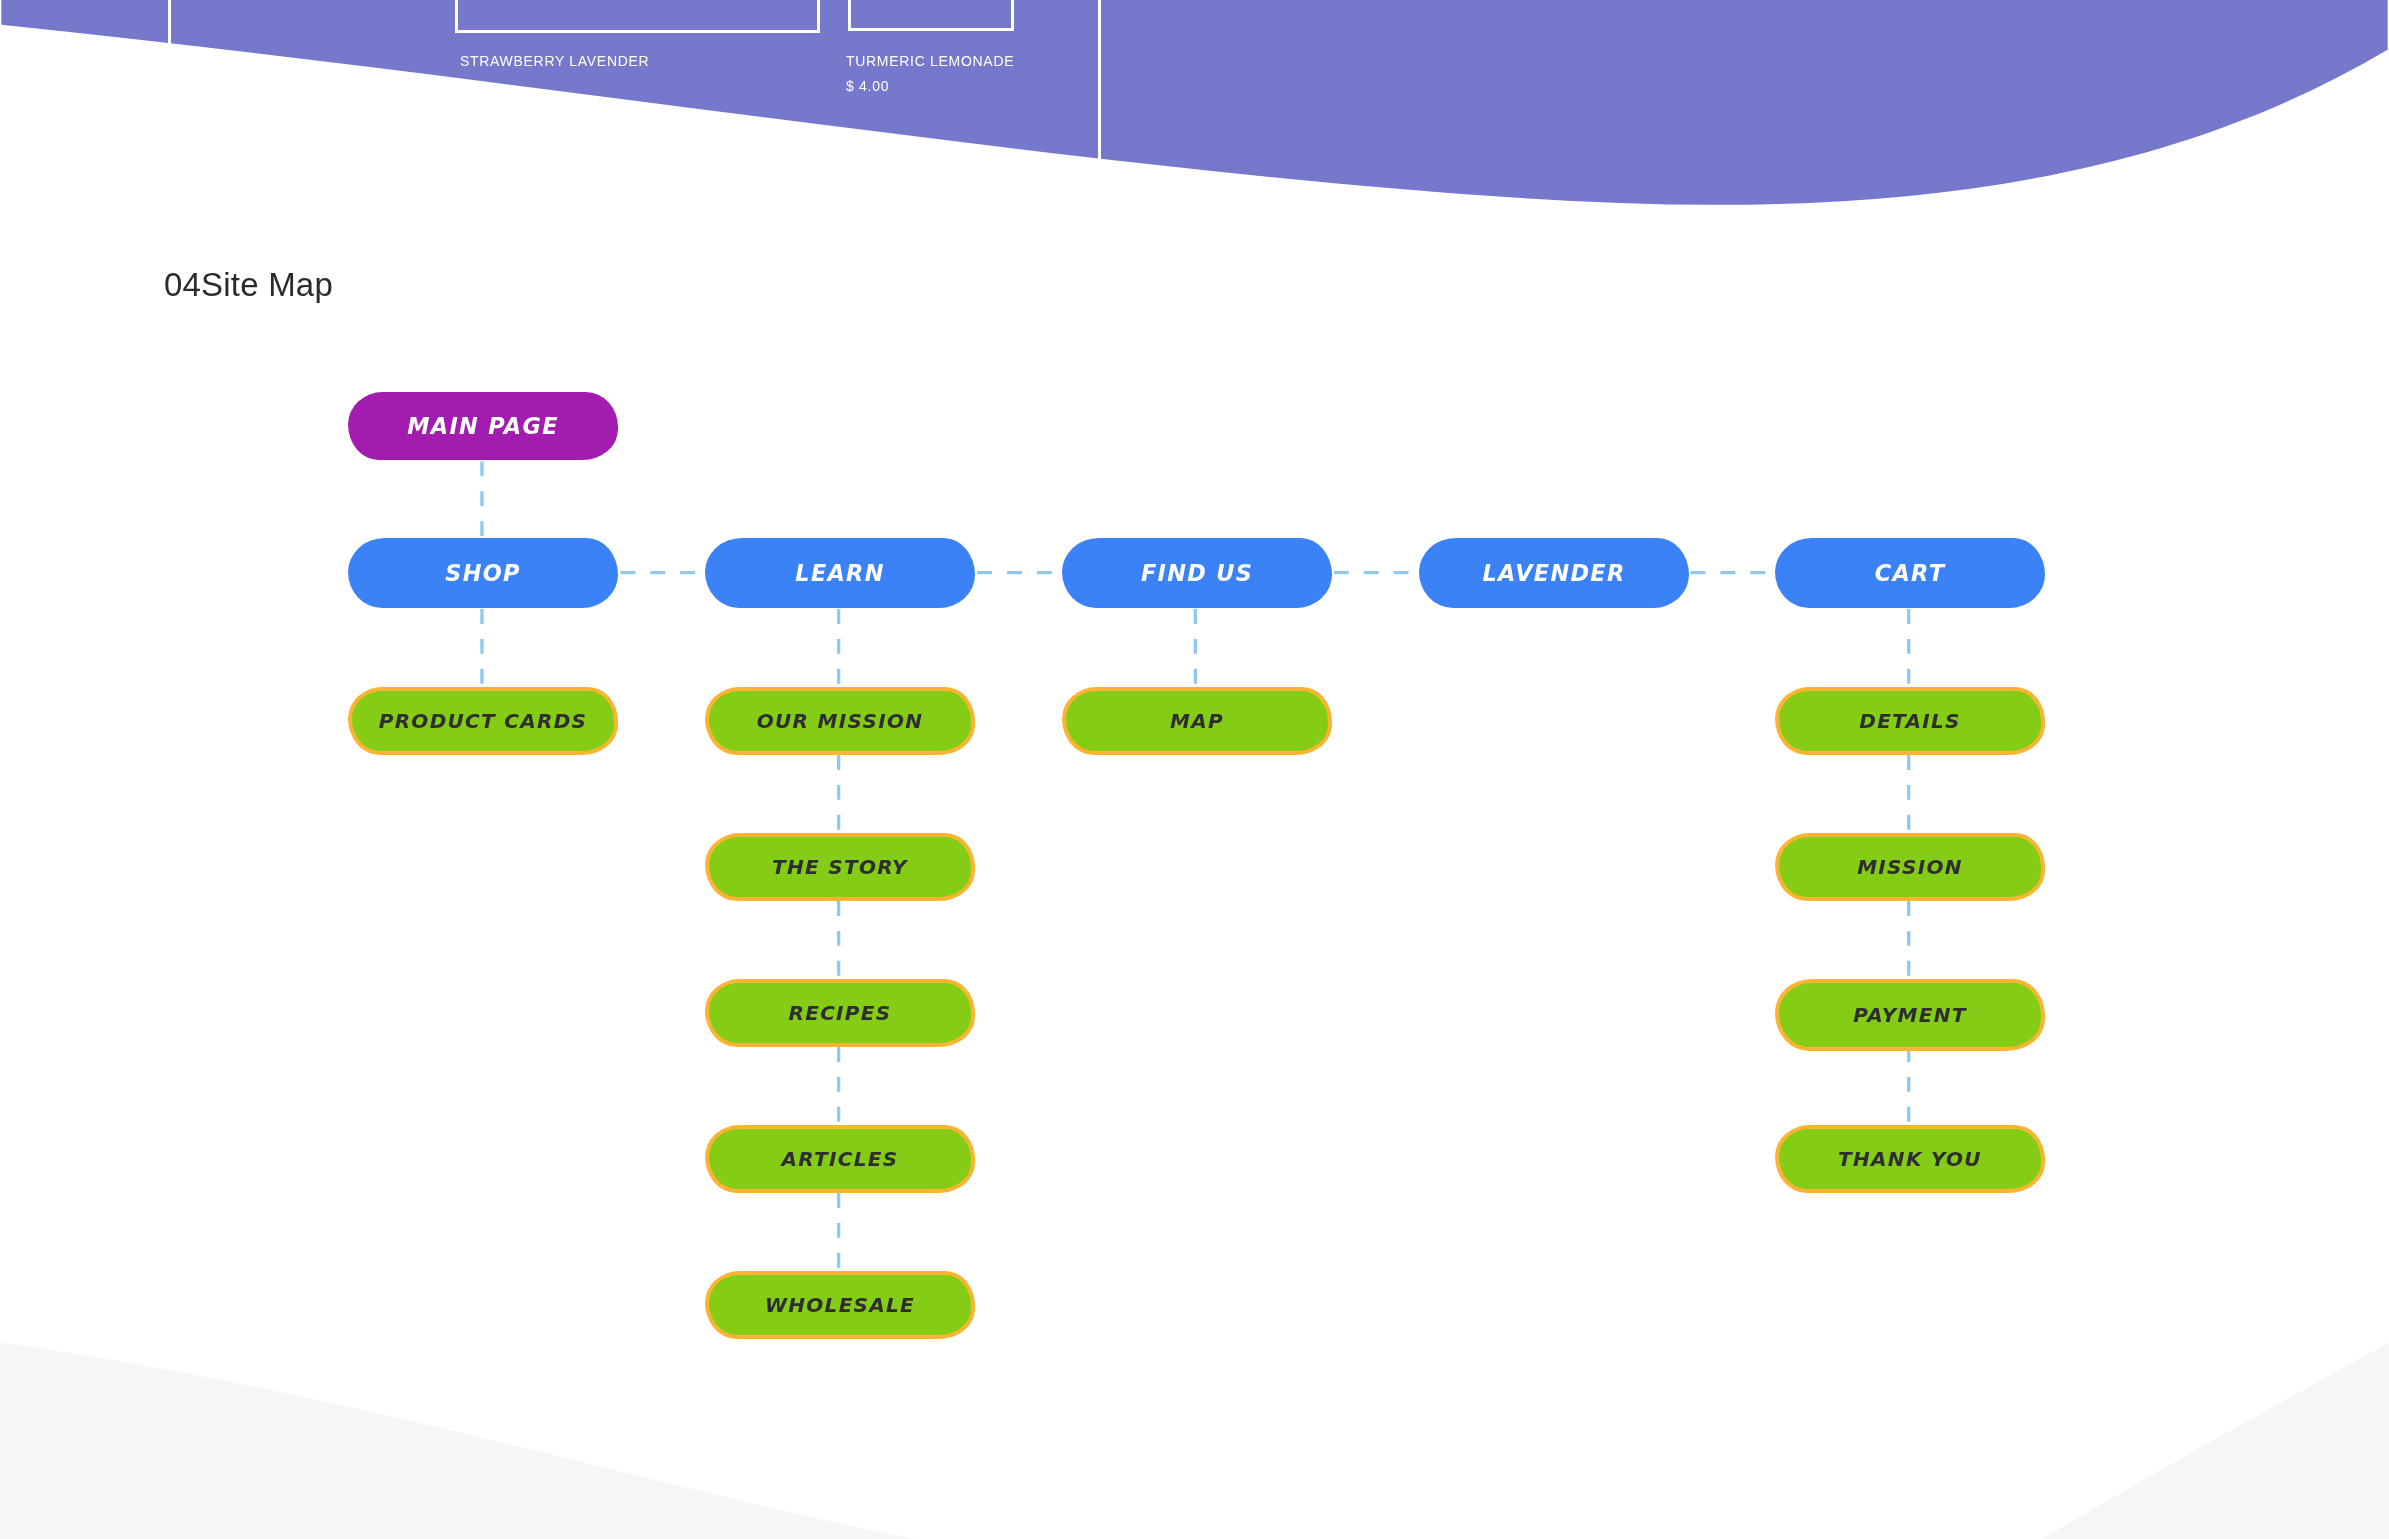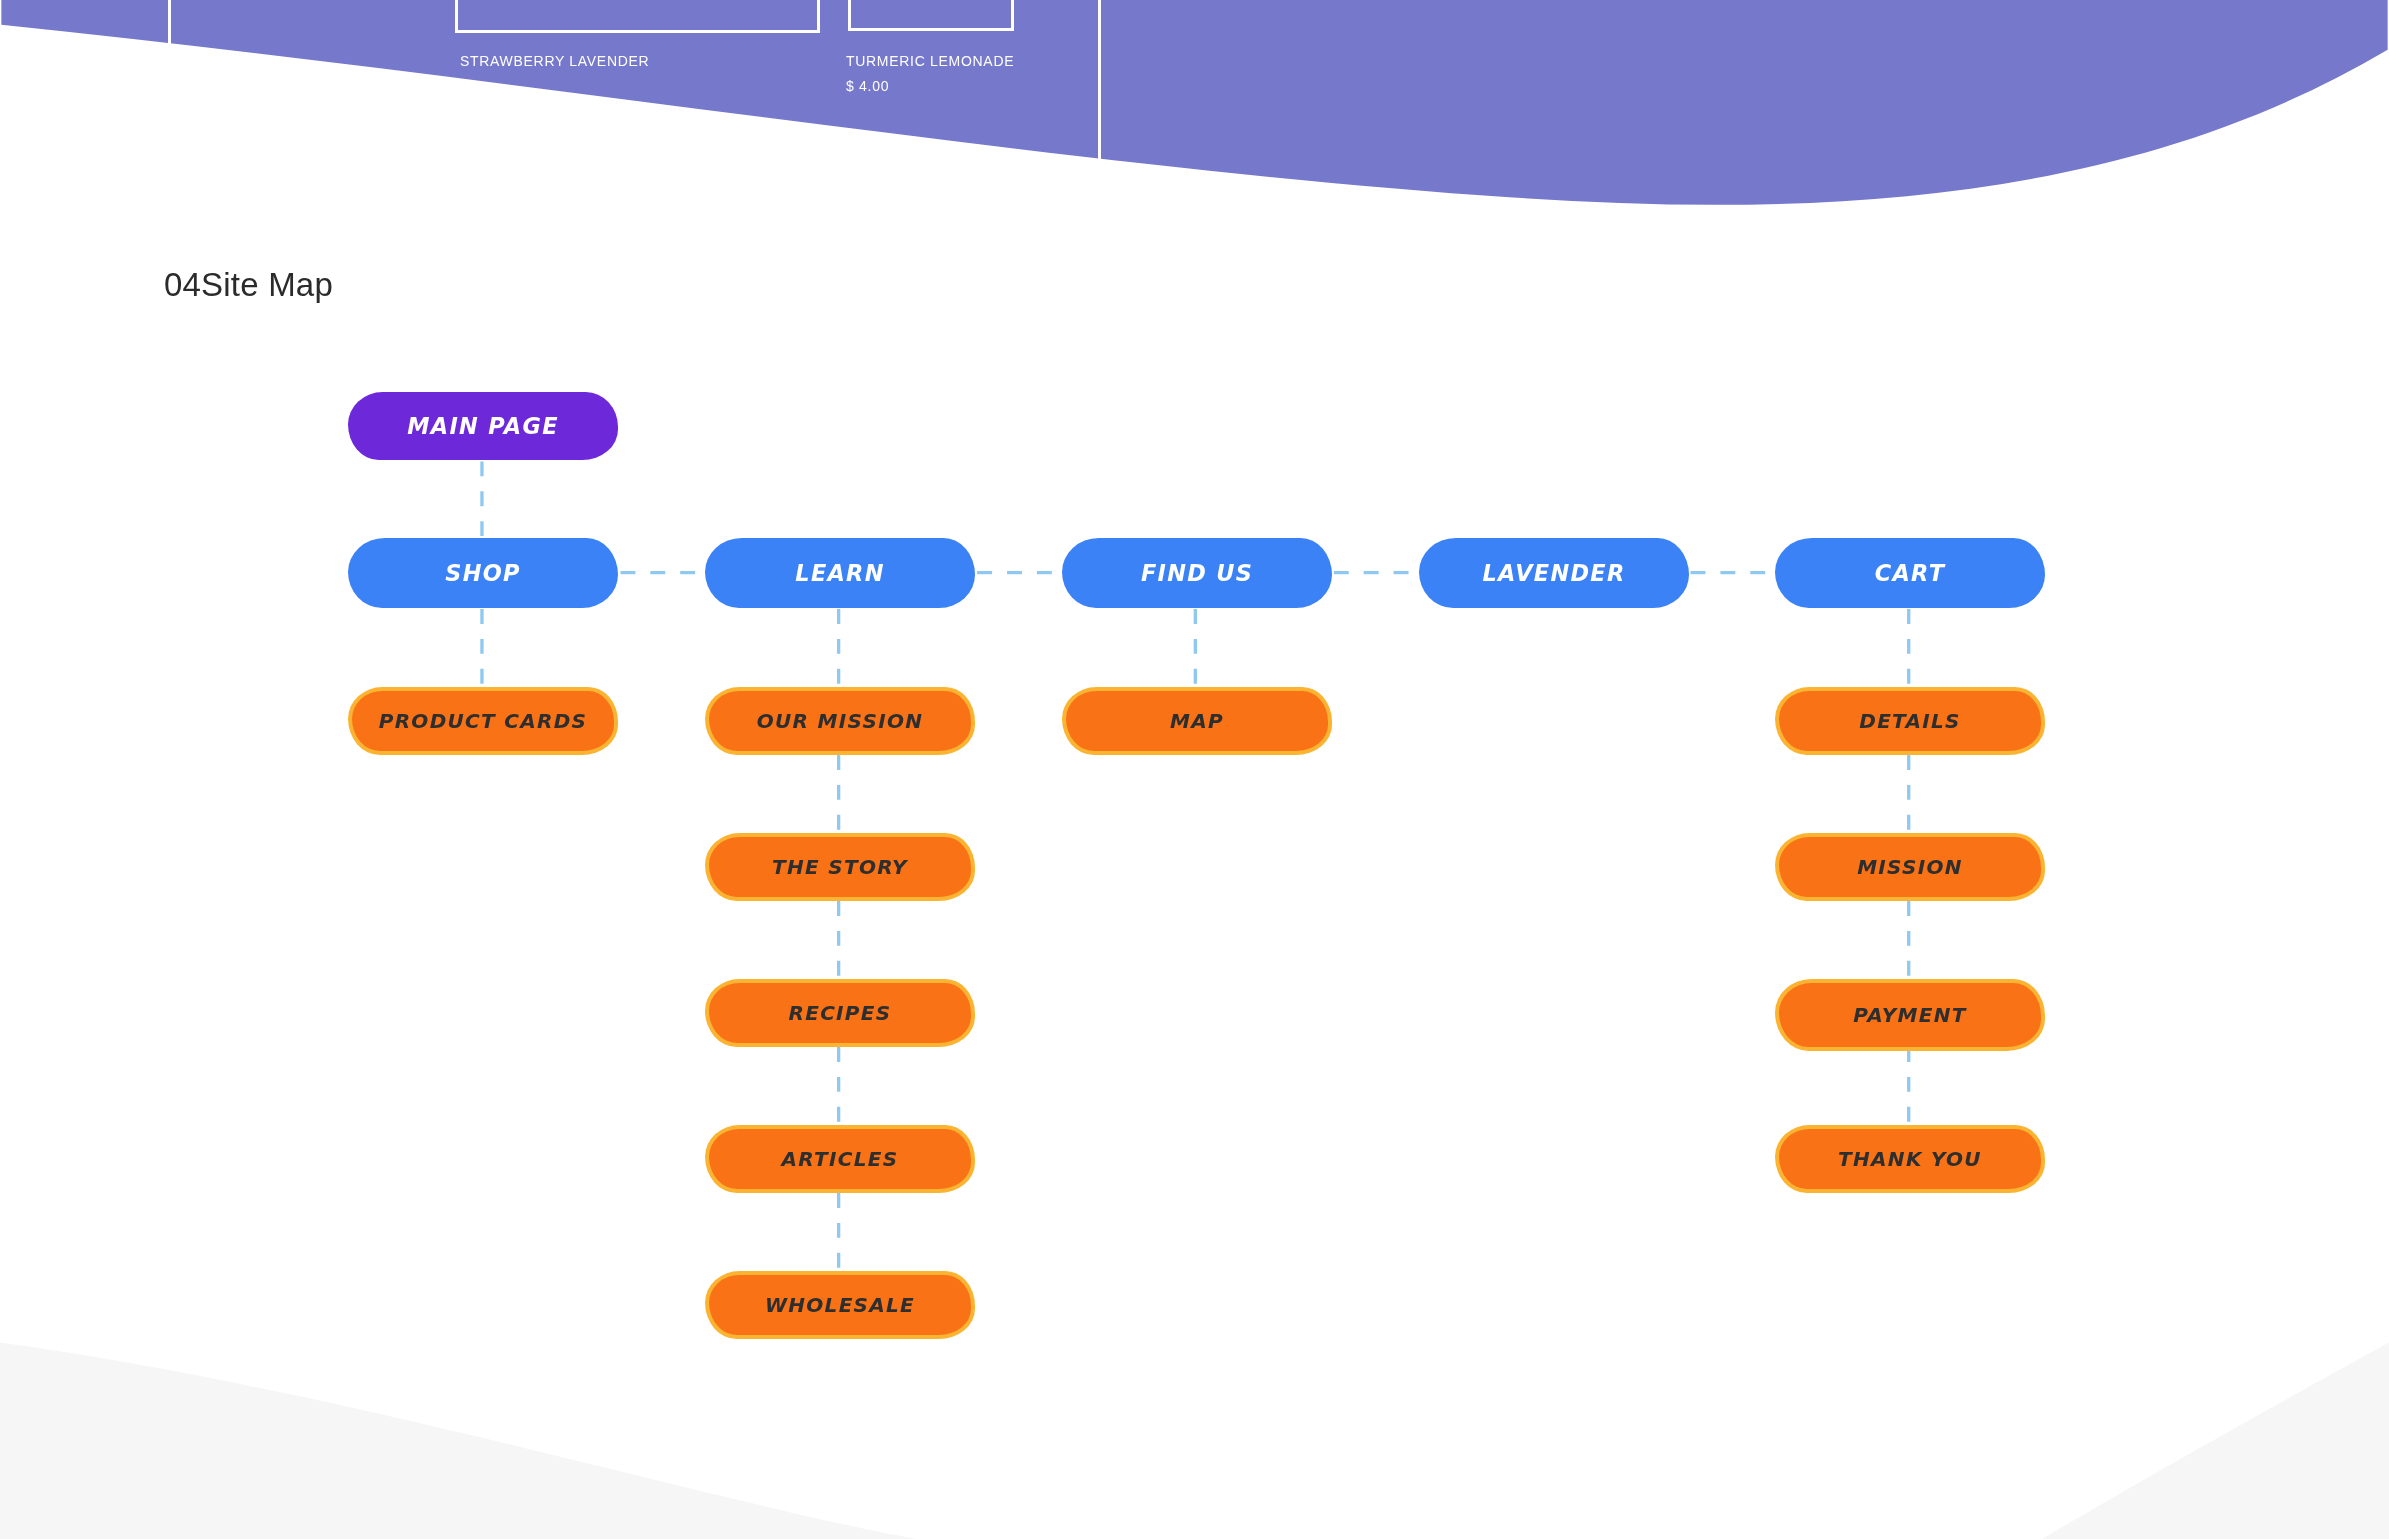--- a/index.html
+++ b/index.html
@@ -93,34 +93,34 @@
     text-align: center;
     font-family: "DejaVu Sans", sans-serif;
     font-weight: 700;
     font-style: italic;
     letter-spacing: 1.3px;
     white-space: nowrap;
     border-radius: 38px / 35px;
   }
 
   .node-root {
-    background: #6d28d9;
+    background: #a21caf;
     color: #ffffff;
     font-size: 22.4px;
     border-radius: 40px 37px 41px 35px / 37px 40px 35px 41px;
     box-shadow: 0 0 0 0 transparent;
   }
   .node-section {
     background: #3b82f6;
     color: #ffffff;
     font-size: 22.4px;
     border-radius: 41px 35px 40px 38px / 38px 41px 37px 40px;
   }
   .node-leaf {
-    background: #f97316;
+    background: #84cc16;
     color: #2e2e2e;
     font-size: 20px;
     border: 4.1px solid #fbb432;
     border-radius: 38px 33px 40px 35px / 35px 38px 33px 40px;
   }
 
   
   #footer-curve {
     position: absolute;
     left: 0;

